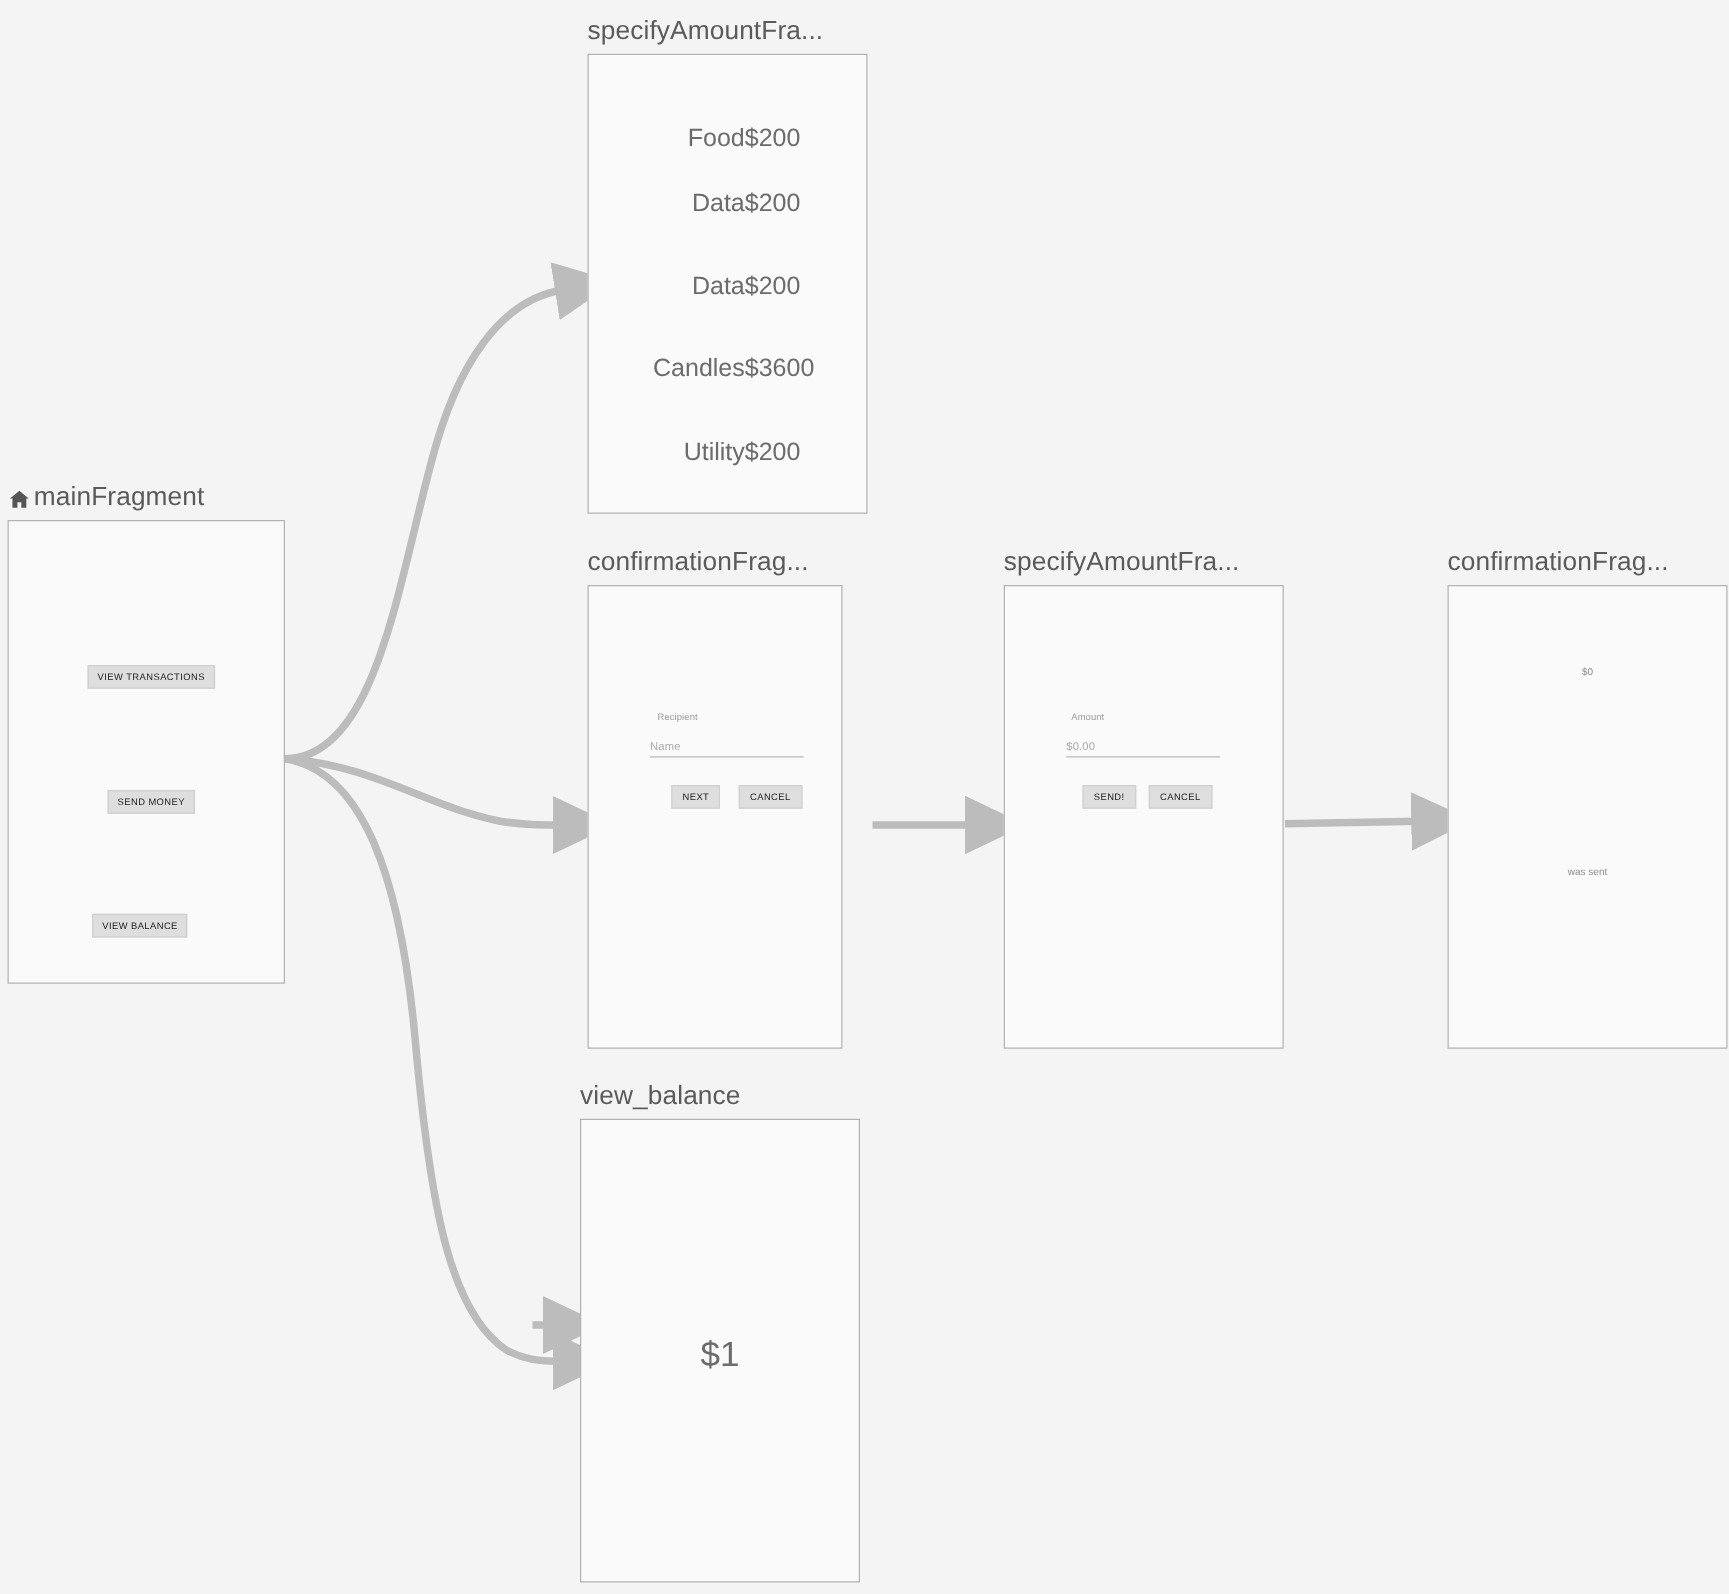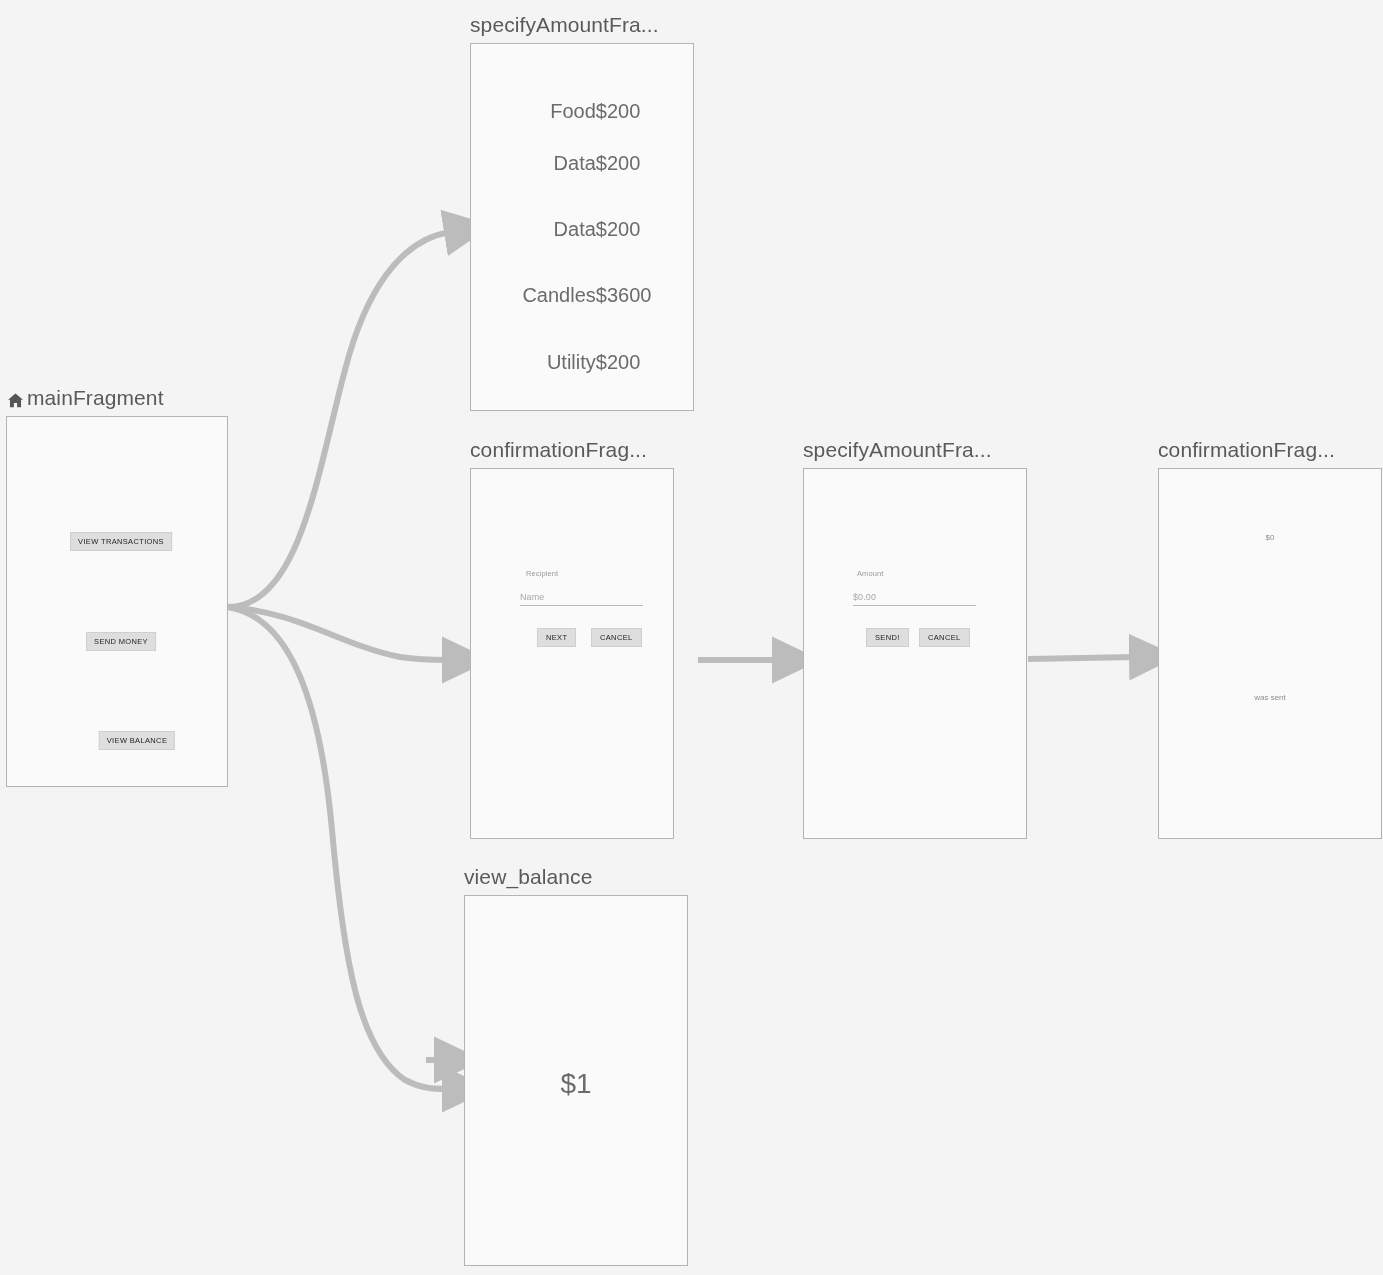--- a/index.html
+++ b/index.html
@@ -168,21 +168,21 @@
       <span class="home-icon">
         <svg viewBox="0 0 24 24" width="19" height="19">
           <path d="M12 3.2 L2.6 11.2 L5 11.2 L5 20.4 L10 20.4 L10 15 L14 15 L14 20.4 L19 20.4 L19 11.2 L21.4 11.2 Z" fill="#555555"></path>
         </svg>
       </span>
       <span>mainFragment</span>
     </div>
     <div class="panel" style="width:222px; height:371px;padding-left:20px;">
       <div class="mdpi-btn" style="left:114px; top:115px;">VIEW TRANSACTIONS</div>
       <div class="mdpi-btn" style="left:114px; top:215px;">SEND MONEY</div>
-      <div class="mdpi-btn" style="left:130px; top:314px;text-align:center;">VIEW BALANCE</div>
+      <div class="mdpi-btn" style="left:105px; top:314px;text-align:center;">VIEW BALANCE</div>
     </div>
   </div>
 
   <div class="node" style="left:470px; top:12px;">
     <div class="node-title">
       <span>specifyAmountFra...</span>
     </div>
     <div class="panel" style="width:224px; height:368px;">
       <div class="tx-row" style="top:42px;margin-top:14px;">
         <span class="tx-label">Food</span>

